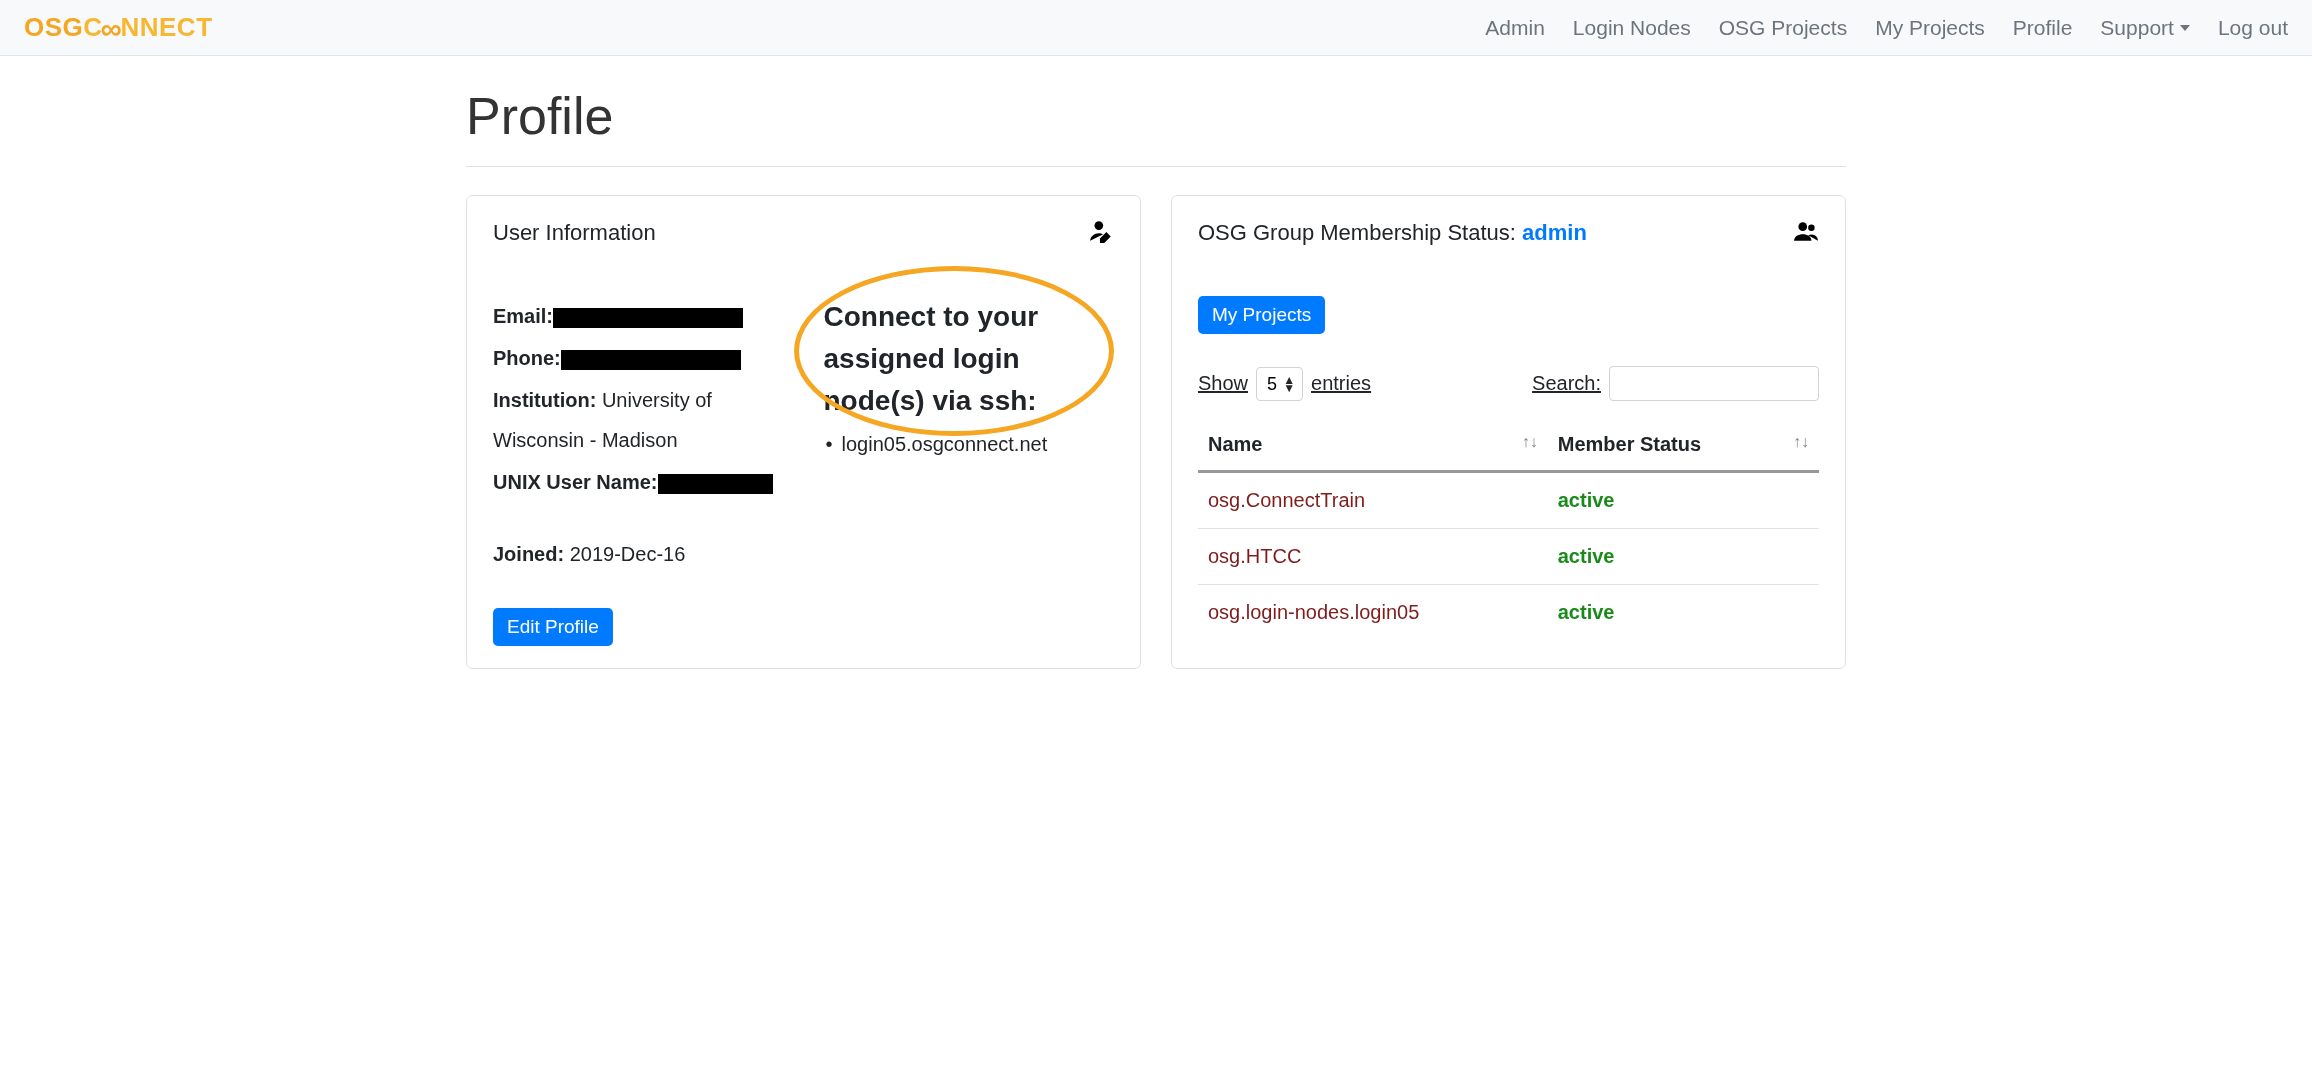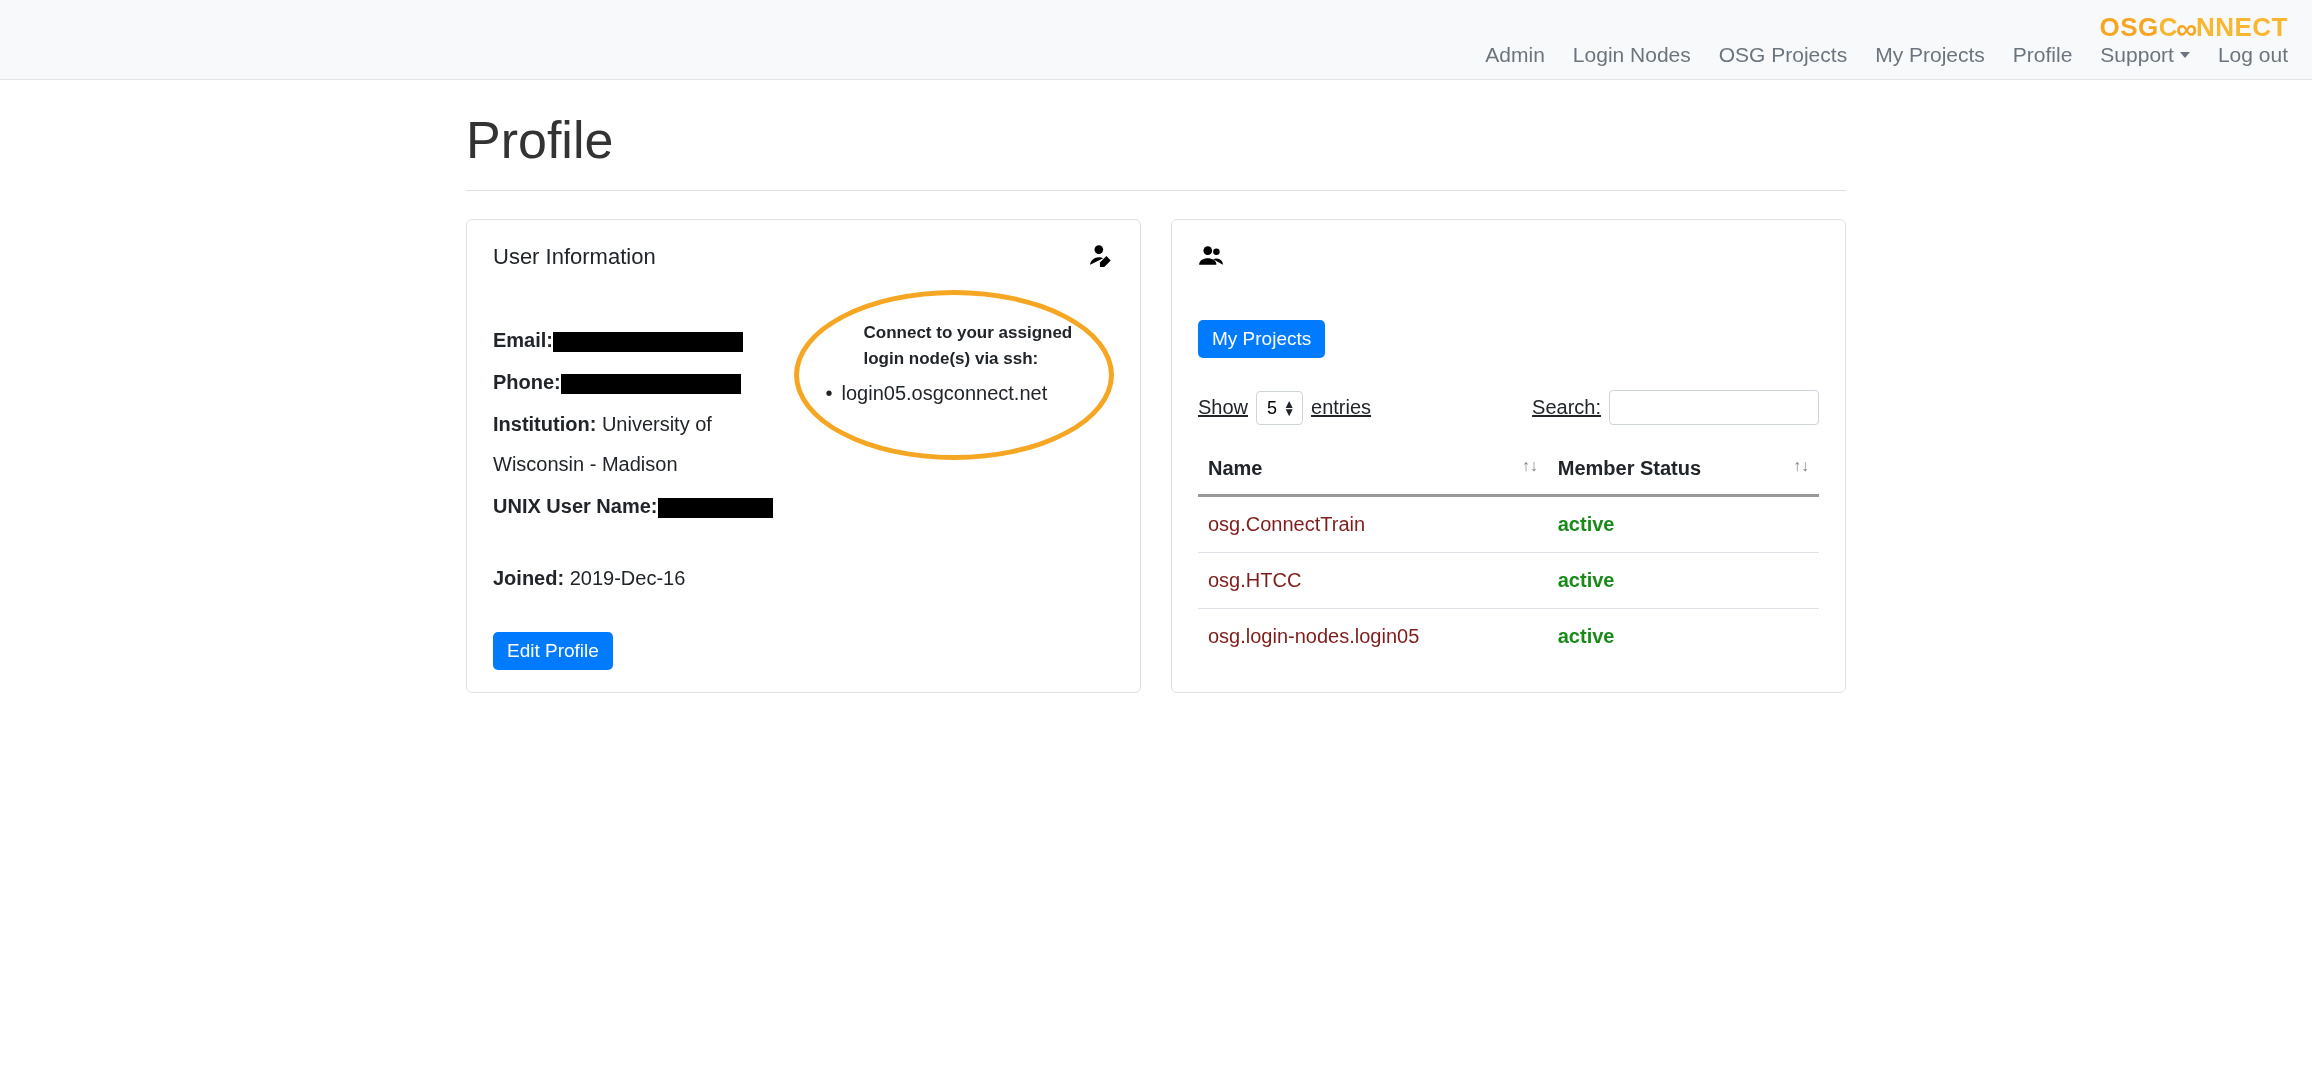--- a/index.html
+++ b/index.html
@@ -1,18 +1,18 @@
 <!DOCTYPE html>
 <html><head>
   <meta charset="utf-8">
   <style>
     * { box-sizing: border-box; margin: 0; padding: 0; }
     body { font-family: -apple-system, BlinkMacSystemFont, "Segoe UI", Helvetica, Arial, sans-serif; color: #212529; background: #fff; }
     
-    .navbar { background: #f8f9fa; padding: 12px 24px; display: flex; align-items: flex-end; justify-content: space-between; border-bottom: 1px solid #e5e5e5; flex-direction: column; }
+    .navbar { background: #f8f9fa; padding: 12px 24px; display: flex; align-items: center; justify-content: space-between; border-bottom: 1px solid #e5e5e5; }
     .logo { font-size: 26px; font-weight: 700; letter-spacing: 0.5px; }
     .logo .o1 { color: #f5a623; }
     .logo .o2 { color: #f7b733; }
     .logo .infinity { color: #f5a623; font-size: 30px; vertical-align: middle; display: inline-block; line-height: 0; margin: 0 -2px; }
     .nav-links { display: flex; gap: 28px; align-items: center; }
     .nav-links a { color: #6c757d; text-decoration: none; font-size: 21px; cursor: pointer; }
     .nav-links .dropdown { display: flex; align-items: center; gap: 6px; }
     
     .container { max-width: 1500px; margin: 0 auto; padding: 30px 60px; }
     .page-title { font-size: 52px; font-weight: 400; color: #333; margin-bottom: 20px; }
@@ -30,21 +30,21 @@
     .user-info-col { flex: 1; line-height: 2; font-size: 20px; }
     .user-info-col p { margin-bottom: 2px; }
     .redacted { display: inline-block; background: #000; height: 20px; vertical-align: middle; }
     .r1 { width: 130px; }
     .r2 { width: 190px; }
     .r3 { width: 180px; }
     .r4 { width: 115px; }
     
     .login-node-col { position: relative; }
     .ellipse { position: absolute; top: -30px; left: -30px; width: 320px; height: 170px; border: 5px solid #f5a623; border-radius: 50%; pointer-events: none; }
-    .login-heading { font-weight: 700; font-size: 17px; line-height: 1.5; margin-bottom: 6px; margin-left: 40px; }
+    .login-heading { font-weight: 700; font-size: 28px; line-height: 1.5; margin-bottom: 6px; }
     .login-list { list-style: none; padding-left: 18px; }
     .login-list li { font-size: 20px; position: relative; }
     .login-list li::before { content: "•"; position: absolute; left: -16px; font-size: 20px; }
     
     .spacer { height: 30px; }
     .btn { display: inline-block; background: #007bff; color: #fff; padding: 8px 14px; border-radius: 5px; font-size: 19px; text-decoration: none; border: none; cursor: pointer; }
     
     .membership-header { font-size: 22px; font-weight: 400; }
     .membership-header .status { color: #007bff; font-weight: 700; }
     
@@ -120,20 +120,23 @@
           <p class="login-heading">Connect to your assigned login node(s) via ssh:</p>
           <ul class="login-list">
             <li>login05.osgconnect.net</li>
           </ul>
         </div>
       </div>
     </div>
 
     <div class="card card-right">
       <div class="card-header">
+        <h3 class="membership-header">
+          <span>OSG Group Membership Status: </span><span class="status">admin</span>
+        </h3>
         <span>
           <svg class="icon-svg" viewBox="0 0 24 24" fill="#000">
               <circle cx="9" cy="8" r="4"></circle>
               <circle cx="17" cy="9" r="3"></circle>
               <path d="M1 21c0-4 4-6 8-6s8 2 8 6"></path>
               <path d="M14 16c2-1 4-1 6 0 2 1 3 3 3 5"></path>
             </svg>
         </span>
       </div>
       <button class="btn">My Projects</button>

